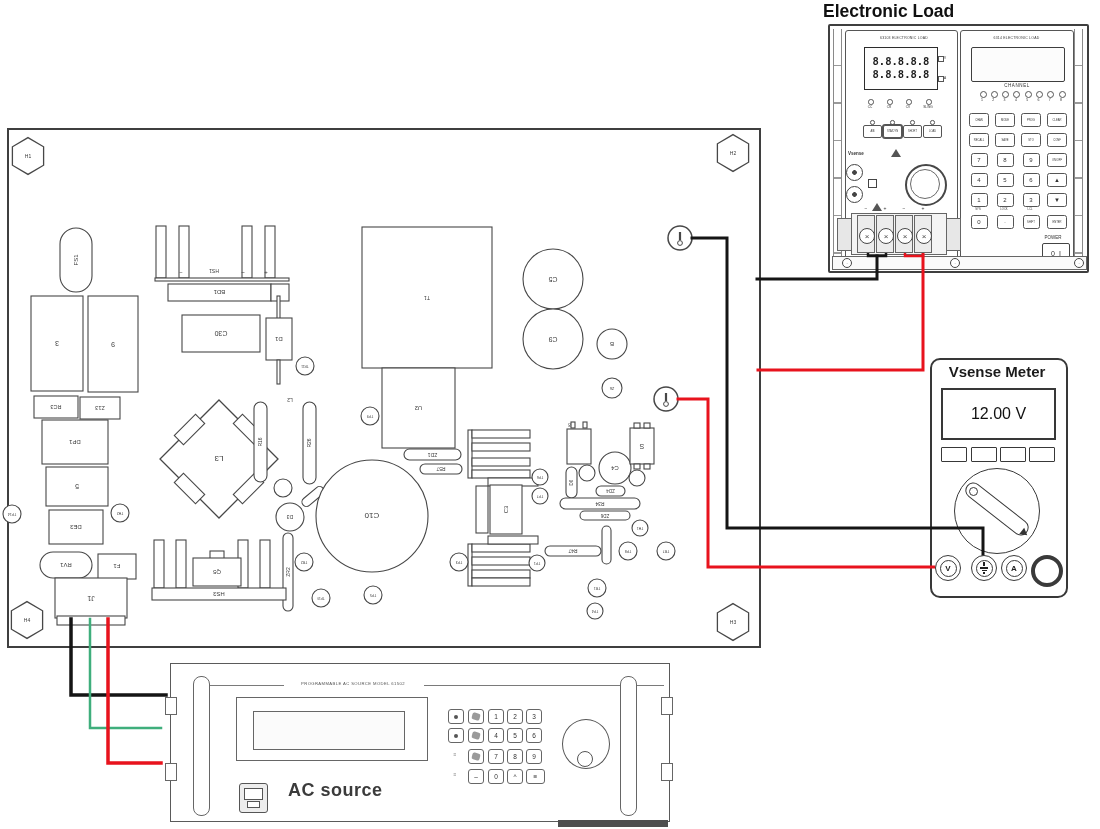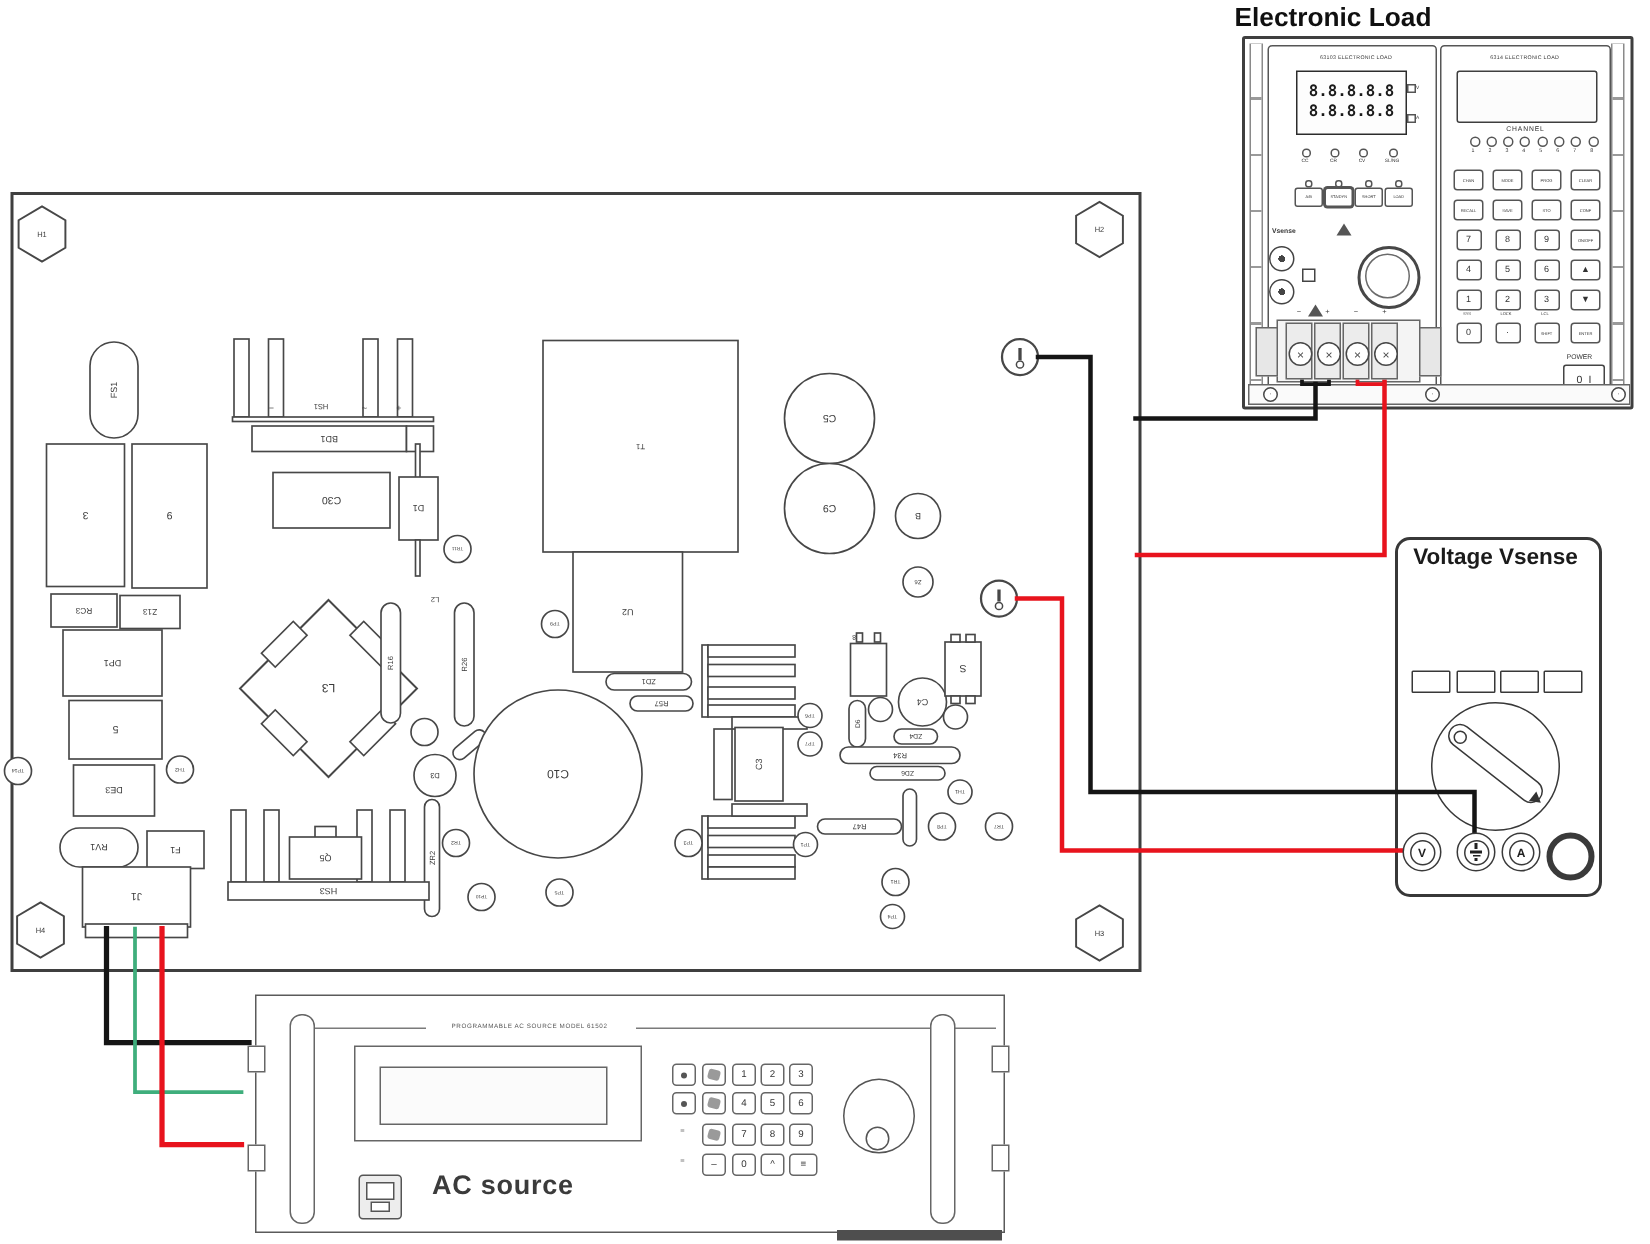--- a/index.html
+++ b/index.html
@@ -280,21 +280,24 @@
   <div class="abs jack" id="el-jack2"></div>
   <div class="abs" id="el-sq"></div>
   <div class="abs warntri" id="el-tri1"></div>
   <div class="abs warntri" id="el-tri2"></div>
   <div class="abs" id="el-termbase"></div>
   <div class="abs wing" id="el-wingL"></div>
   <div class="abs wing" id="el-wingR"></div>
   <div class="abs" id="el-botrail"></div>
 
   <div class="abs" id="vm-box"></div>
-  <div class="abs" id="vm-title">Voltage Vsense</div>
+  <div class="abs" id="vm-title">Vsense Meter</div>
+  <div class="abs" id="vm-disp">
+    <span>12.00 V</span>
+  </div>
   <div class="abs" id="vm-dial"></div>
   <div class="abs" id="vm-pointer"></div>
   <div class="abs" id="vm-pdot"></div>
   <div class="abs" id="vm-parrow"></div>
 
   <div class="abs" id="ac-box"></div>
   <div class="abs achl" id="ac-hline1"></div>
   <div class="abs achl" id="ac-hline2"></div>
   <div class="abs" id="ac-header">PROGRAMMABLE AC SOURCE MODEL 61502</div>
   <div class="abs achand" id="ac-handL"></div>

